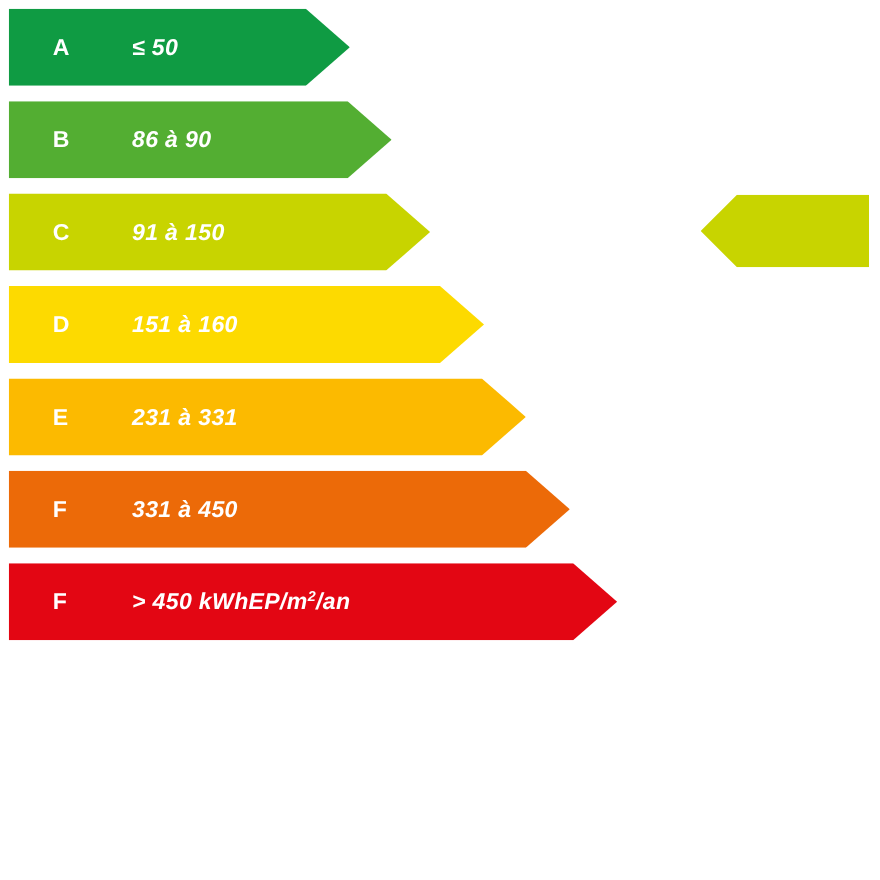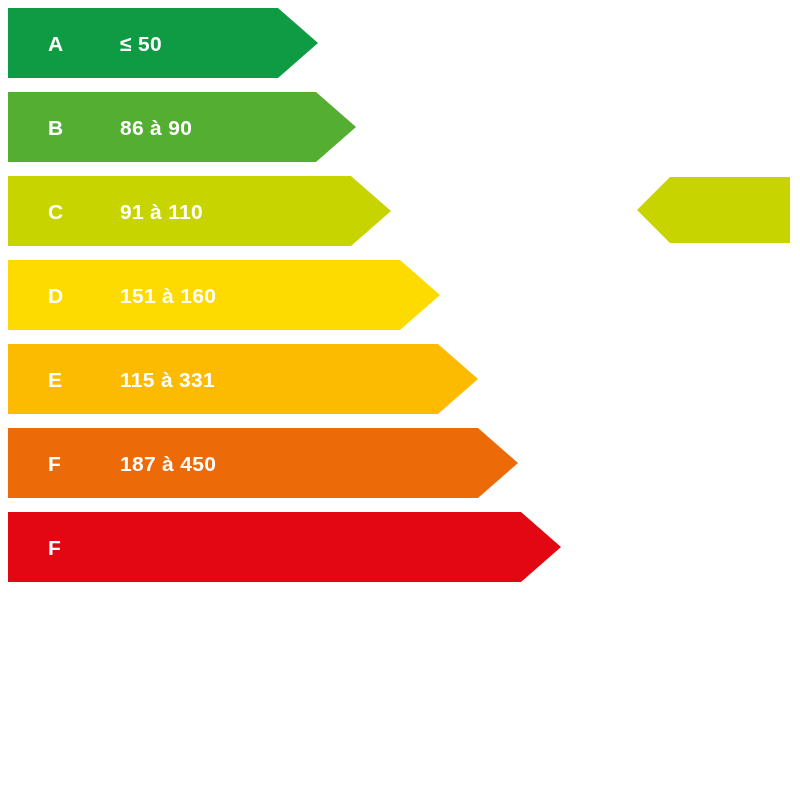--- a/index.html
+++ b/index.html
@@ -57,20 +57,21 @@
 
   .rating-range {
     position: absolute;
     left: 112px;
     color: #ffffff;
     font-size: 21px;
     font-weight: bold;
     letter-spacing: 0.3px;
     line-height: 1;
     white-space: nowrap;
+    font-style: italic;
   }
 
   .rating-range sup {
     font-size: 13px;
     vertical-align: super;
     line-height: 0;
   }
 
   .slash {
     font-weight: bold;
@@ -114,60 +115,61 @@
       <span class="rating-range">86 à 90</span>
     </div>
   </div>
 
   <div class="rating-row" style="top:176px; width:383px;">
     <svg class="rating-shape" viewBox="0 0 383 70" preserveAspectRatio="none">
       <polygon points="0,0 343,0 383,35 343,70 0,70" fill="#C8D400"></polygon>
     </svg>
     <div class="rating-text-layer">
       <span class="rating-letter">C</span>
-      <span class="rating-range">91 à 110</span>
+      <span class="rating-range">91 à 150</span>
     </div>
   </div>
 
   <div class="rating-row" style="top:260px; width:432px;">
     <svg class="rating-shape" viewBox="0 0 432 70" preserveAspectRatio="none">
       <polygon points="0,0 392,0 432,35 392,70 0,70" fill="#FDDA00"></polygon>
     </svg>
     <div class="rating-text-layer">
       <span class="rating-letter">D</span>
       <span class="rating-range">151 à 160</span>
     </div>
   </div>
 
   <div class="rating-row" style="top:344px; width:470px;">
     <svg class="rating-shape" viewBox="0 0 470 70" preserveAspectRatio="none">
       <polygon points="0,0 430,0 470,35 430,70 0,70" fill="#FCBA00"></polygon>
     </svg>
     <div class="rating-text-layer">
       <span class="rating-letter">E</span>
-      <span class="rating-range">115 à 331</span>
+      <span class="rating-range">231 à 331</span>
     </div>
   </div>
 
   <div class="rating-row" style="top:428px; width:510px;">
     <svg class="rating-shape" viewBox="0 0 510 70" preserveAspectRatio="none">
       <polygon points="0,0 470,0 510,35 470,70 0,70" fill="#EC6A08"></polygon>
     </svg>
     <div class="rating-text-layer">
       <span class="rating-letter">F</span>
-      <span class="rating-range">187 à 450</span>
+      <span class="rating-range">331 à 450</span>
     </div>
   </div>
 
   <div class="rating-row" style="top:512px; width:553px;">
     <svg class="rating-shape" viewBox="0 0 553 70" preserveAspectRatio="none">
       <polygon points="0,0 513,0 553,35 513,70 0,70" fill="#E30613"></polygon>
     </svg>
     <div class="rating-text-layer">
       <span class="rating-letter">F</span>
+      <span class="rating-range"><span>&gt; 450 kWhEP</span><span class="slash">/m</span><sup>2</sup><span class="slash">/an</span></span>
     </div>
   </div>
 
   <div id="marker-arrow">
     <svg viewBox="0 0 153 66" preserveAspectRatio="none">
       <polygon points="0,33 33,0 153,0 153,66 33,66" fill="#C8D400"></polygon>
     </svg>
   </div>
 
 </div>

